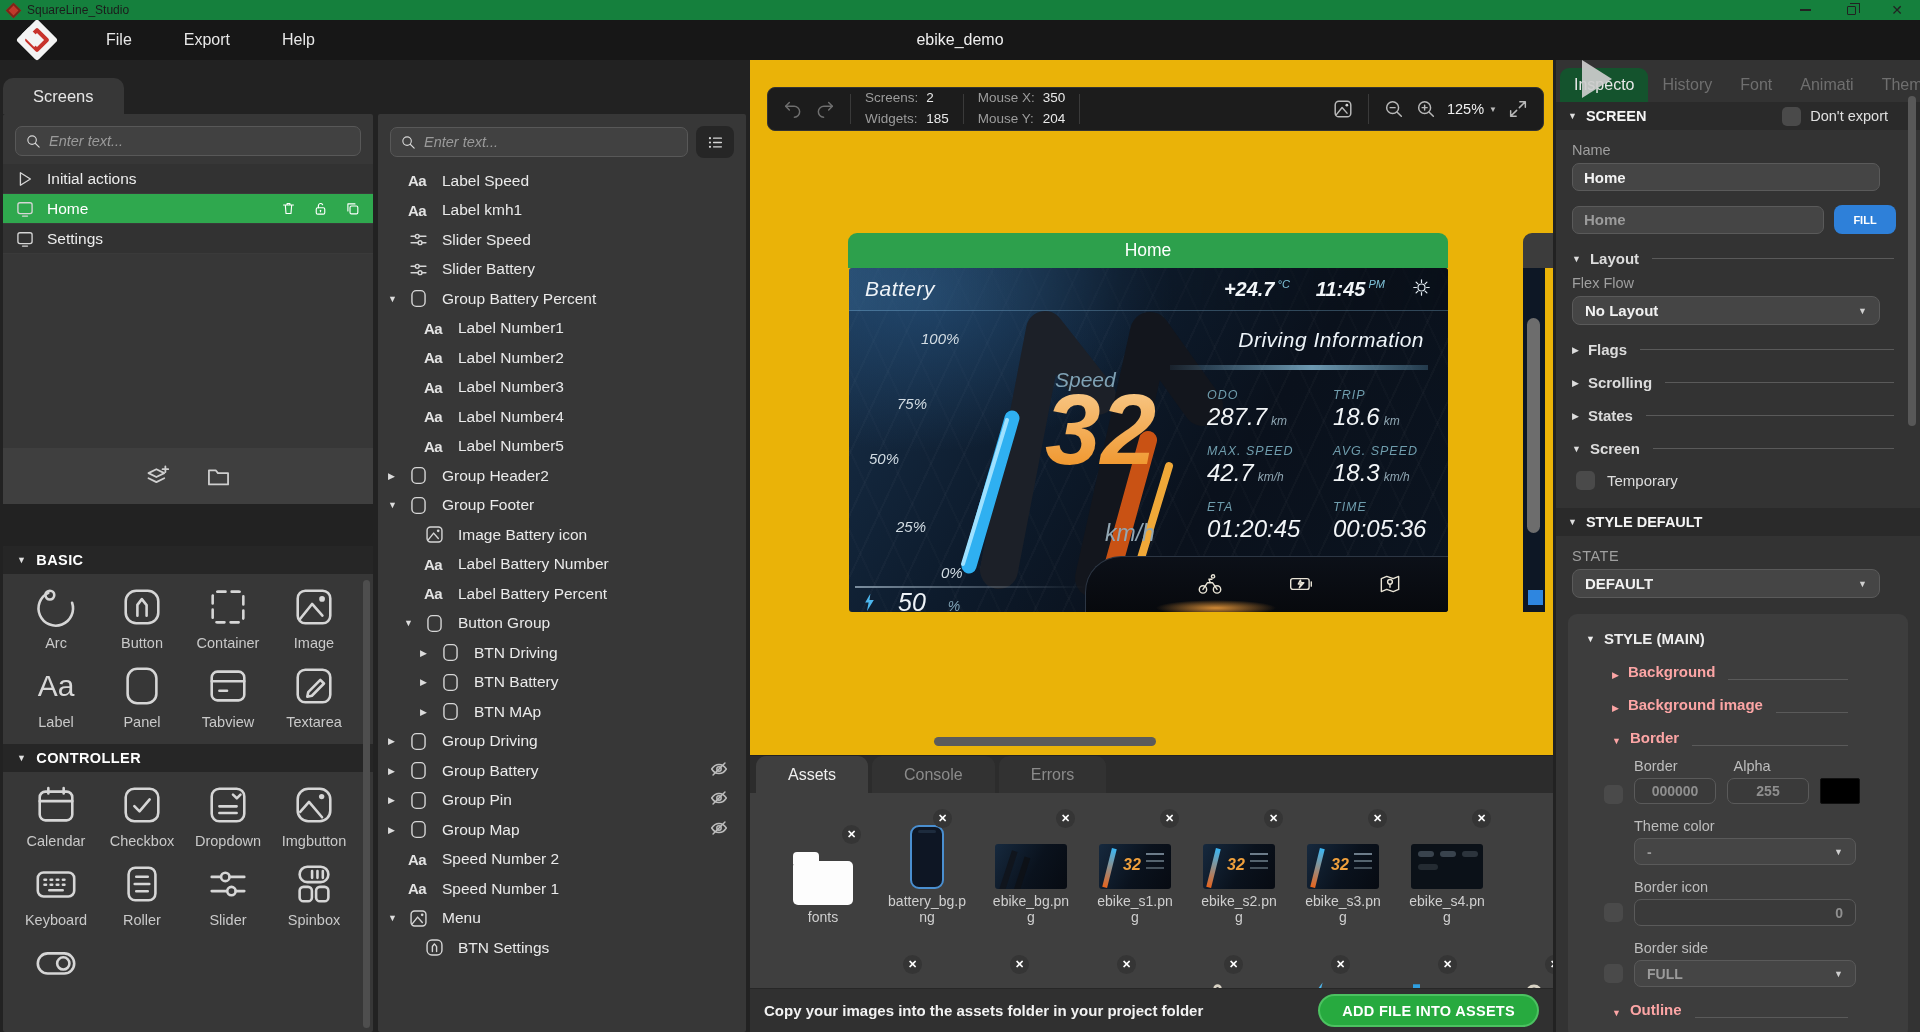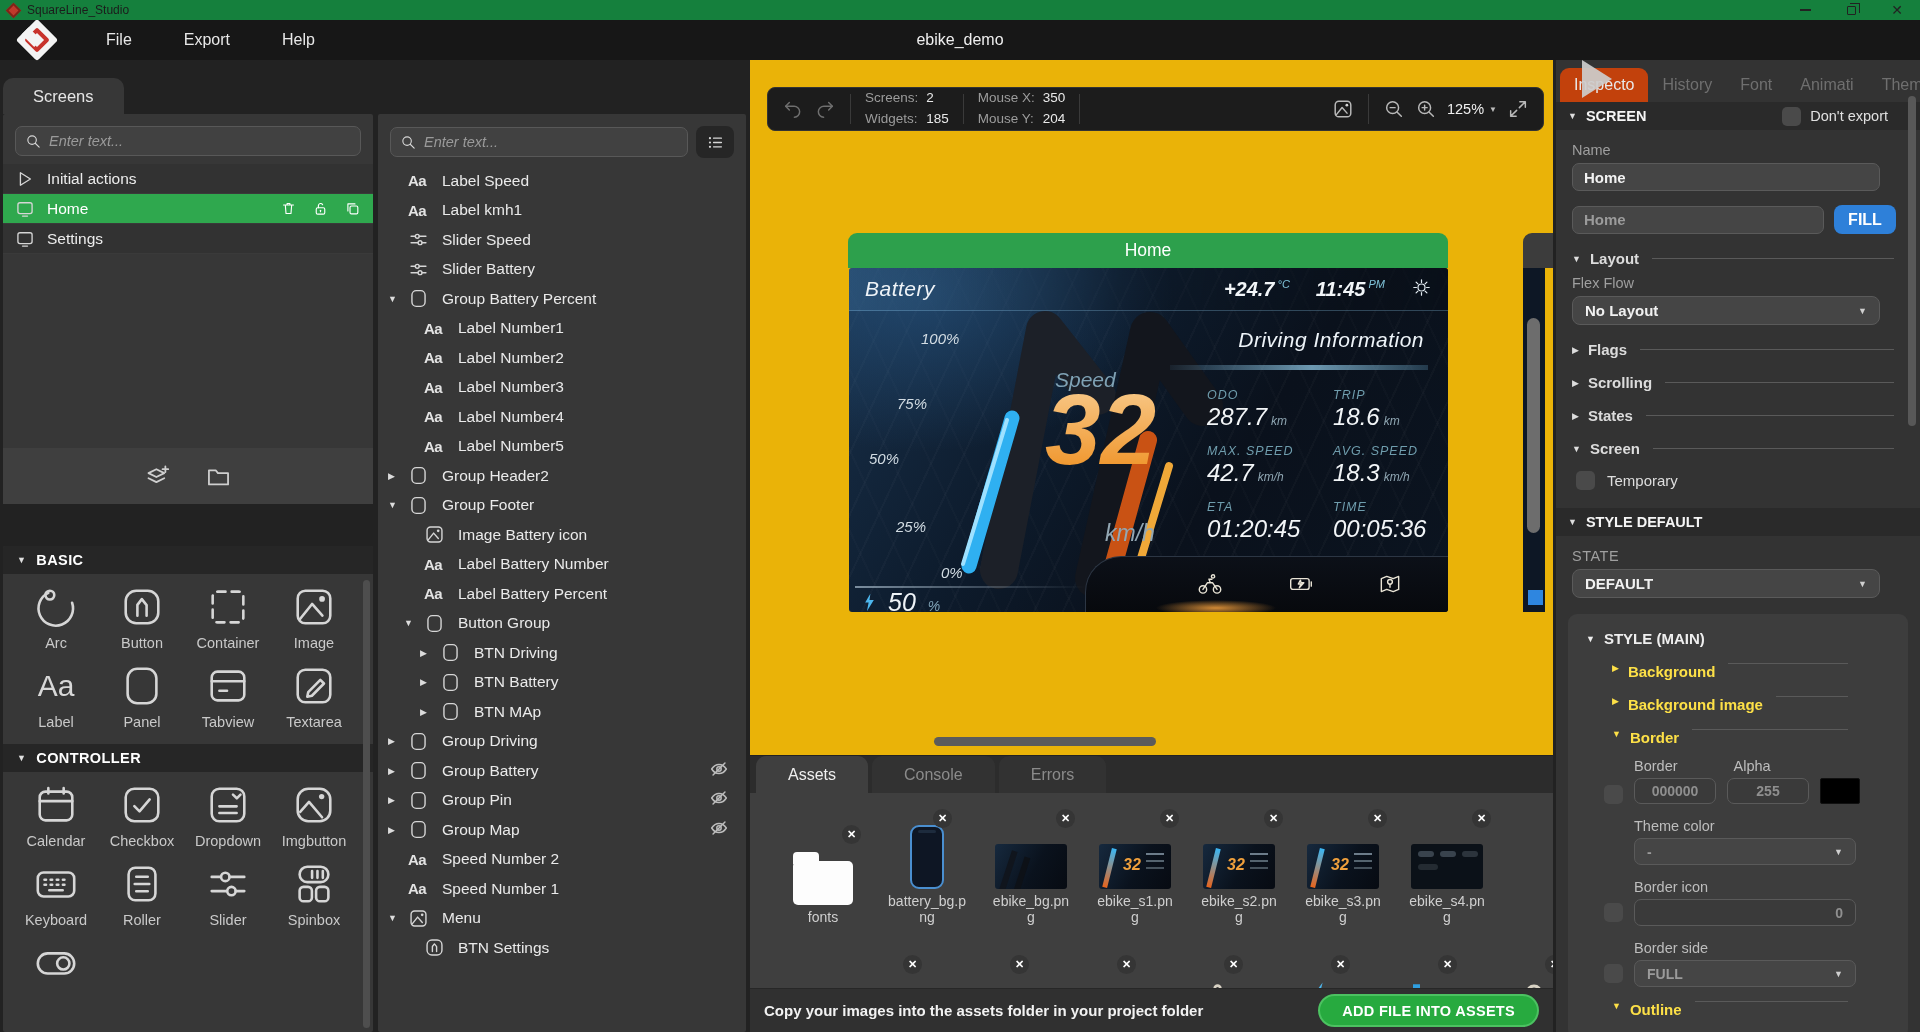--- a/index.html
+++ b/index.html
@@ -152,21 +152,21 @@
     background:linear-gradient(#f9d096,#ee8d1c);-webkit-background-clip:text;background-clip:text;color:transparent}
   .eb-kmh{position:absolute;left:256px;top:252px;font-size:23px;color:#93a7b3}
   .eb-info-title{position:absolute;right:24px;top:60px;font-size:21px;color:#eef4f9;letter-spacing:.5px}
   .eb-info-bar{position:absolute;right:20px;top:97px;width:258px;height:5px;
     background:linear-gradient(90deg,rgba(60,100,130,.15),rgba(150,210,240,.7) 55%,rgba(80,130,160,.35))}
   .eb-stats{position:absolute;left:358px;top:120px;width:236px;display:grid;grid-template-columns:126px 110px;row-gap:13px}
   .eb-stat .sl{font-size:12.5px;color:#6f9dad;letter-spacing:1px}
   .eb-stat .sv{font-size:24px;color:#f2f5f7;margin-top:1px;white-space:nowrap}
   .eb-stat .su{font-size:12px;color:#8fa6b2;margin-left:4px}
   .eb-floorline{position:absolute;left:6px;top:318px;width:230px;height:2px;background:linear-gradient(90deg,rgba(210,230,245,.55),rgba(210,230,245,0))}
-  .eb-battrow{position:absolute;left:14px;top:320px;display:flex;align-items:baseline;gap:12px}
+  .eb-battrow{position:absolute;left:14px;top:320px;display:flex;align-items:baseline;gap:22px}
   .eb-battrow svg{width:13px;height:19px;align-self:center}
   .eb-battrow .bv{font-size:25px;color:#eef3f7}
   .eb-battrow .bu{font-size:14px;color:#7fa2b5}
   .eb-dock{position:absolute;left:236px;top:288px;width:363px;height:56px;background:linear-gradient(#0c1018,#07090d);
     border-radius:36px 0 0 0;border-top:1px solid #2c3644;border-left:1px solid #2c3644}
   .eb-dock .dicon{position:absolute;top:14px;width:30px;height:26px}
   .eb-dock .dicon svg{width:28px;height:26px;stroke:#e9e4d6;stroke-width:1.3}
   .d1{left:110px}.d2{left:201px}.d3{left:290px}
   .eb-glow{position:absolute;left:70px;bottom:-4px;width:120px;height:16px;border-radius:50%;
     background:radial-gradient(closest-side,rgba(245,160,60,.85),rgba(245,160,60,0))}
@@ -213,43 +213,43 @@
   .a-footer{position:absolute;left:0;bottom:0;width:100%;height:44px;background:#303030;display:flex;align-items:center;
     padding:0 14px;z-index:5;border-top:1px solid #272727}
   .a-note{font-weight:bold;font-size:15px;color:#f2f2f2}
   .a-add{margin-left:auto;height:33px;padding:0 22px;background:#27aa3f;border:2px solid #4cc261;border-radius:18px;
     color:#fff;font-weight:bold;font-size:14.5px;display:flex;align-items:center;letter-spacing:.3px}
 
   
   #inspector{position:absolute;left:1556px;top:60px;width:364px;height:972px;background:#333;overflow:hidden}
   .i-tabs{display:flex;align-items:flex-end;height:42px;padding-left:4px;position:relative}
   .i-tab{height:34px;padding:0 14px;display:flex;align-items:center;font-size:16px;color:#6f6f6f;border-radius:9px 9px 0 0;white-space:nowrap}
-  .i-tab[data-active="true"]{background:#c2410c;color:#e9e9e9}
+  .i-tab[data-active="true"]{background:#14532d;color:#e9e9e9}
   .i-play{position:absolute;left:26px;top:0px;width:0;height:0;border-left:30px solid rgba(205,205,205,.92);
     border-top:19px solid transparent;border-bottom:19px solid transparent;z-index:4}
   .i-strip{height:28px;background:#2a2a2a;display:flex;align-items:center;gap:9px;padding:0 12px;color:#f5f5f5;font-weight:bold;font-size:14.5px}
   .i-strip::before{content:"▼";font-size:9px;color:#ddd;font-weight:normal}
   .i-strip .right{margin-left:auto;display:flex;align-items:center;gap:9px;font-weight:normal;color:#e0e0e0;font-size:14.5px;margin-right:20px}
   .chk{width:19px;height:19px;background:#4a4a4a;border-radius:5px;flex:0 0 auto}
   .i-label{color:#9f9f9f;font-size:14.5px;margin:12px 0 5px 16px}
   .i-input{margin:0 40px 0 16px;height:28px;background:#454545;border:1px solid #5a5a5a;border-radius:7px;display:flex;align-items:center;padding:0 11px;color:#f1f1f1;font-weight:bold;font-size:15px}
   .i-fillrow{display:flex;align-items:center;margin:14px 24px 0 16px;gap:10px}
   .i-fillrow .i-input{flex:1;margin:0;color:#9b9b9b}
-  .fill-btn{width:62px;height:29px;background:#2e80d9;border-radius:8px;color:#fff;font-weight:bold;font-size:16px;display:flex;align-items:center;justify-content:center}
+  .fill-btn{width:62px;height:29px;background:#2e80d9;border-radius:8px;color:#fff;font-weight:bold;font-size:11px;display:flex;align-items:center;justify-content:center}
   .g-head{display:flex;align-items:center;gap:9px;margin:16px 26px 0 16px;color:#dcdcdc;font-weight:bold;font-size:15px}
   .g-head::before{content:"▶";font-size:9px;color:#ddd;font-weight:normal}
   .g-head[data-open="true"]::before{content:"▼"}
   .g-head::after{content:"";flex:1;height:1px;background:#5a5a5a;margin-left:4px}
   .dropdown{margin:6px 40px 0 16px;height:29px;background:#454545;border:1px solid #5a5a5a;border-radius:8px;display:flex;align-items:center;padding:0 12px;color:#f1f1f1;font-weight:bold;font-size:15px}
   .dropdown::after{content:"▼";margin-left:auto;font-size:9px;color:#cfcfcf}
   .chk-row{display:flex;align-items:center;gap:12px;margin:14px 0 0 20px;color:#dedede;font-size:15px}
   .i-mainpanel{margin:16px 12px 0 12px;background:#3d3d3d;border-radius:9px;padding:10px 0 20px 0}
   .mp-head{display:flex;align-items:center;gap:9px;margin:6px 18px 0 18px;color:#efefef;font-weight:bold;font-size:15px}
   .mp-head::before{content:"▼";font-size:9px;font-weight:normal}
-  .sub-head{display:flex;align-items:flex-start;gap:9px;margin:16px 60px 0 44px;color:#fde047;font-weight:bold;font-size:15px}
+  .sub-head{display:flex;align-items:flex-end;gap:9px;margin:16px 60px 0 44px;color:#fca5a5;font-weight:bold;font-size:15px}
   .sub-head::before{content:"▶";font-size:9px;font-weight:normal}
   .sub-head[data-open="true"]::before{content:"▼"}
   .sub-head::after{content:"";flex:1;height:1px;background:#5a5a5a;margin-left:4px}
   .b-labels{display:flex;margin:12px 0 4px 66px;gap:56px;color:#bdbdbd;font-size:14.5px}
   .b-row{display:flex;align-items:flex-end;gap:11px;margin:2px 18px 0 36px}
   .b-field{width:82px;height:26px;background:#3a3a3a;border:1px solid #5a5a5a;border-radius:7px;display:flex;align-items:center;justify-content:center;color:#8f8f8f;font-weight:bold;font-size:14px}
   .swatch{width:40px;height:26px;background:#000;border:1px solid #111;border-radius:2px}
   .b-sub-label{margin:14px 0 4px 66px;color:#bdbdbd;font-size:14.5px}
   .b-dd{margin-left:66px;width:222px;height:27px;background:#454545;border:1px solid #5a5a5a;border-radius:7px;display:flex;align-items:center;padding:0 12px;color:#9b9b9b;font-weight:bold;font-size:14px}
   .b-dd::after{content:"▼";margin-left:auto;font-size:9px;color:#cfcfcf}

